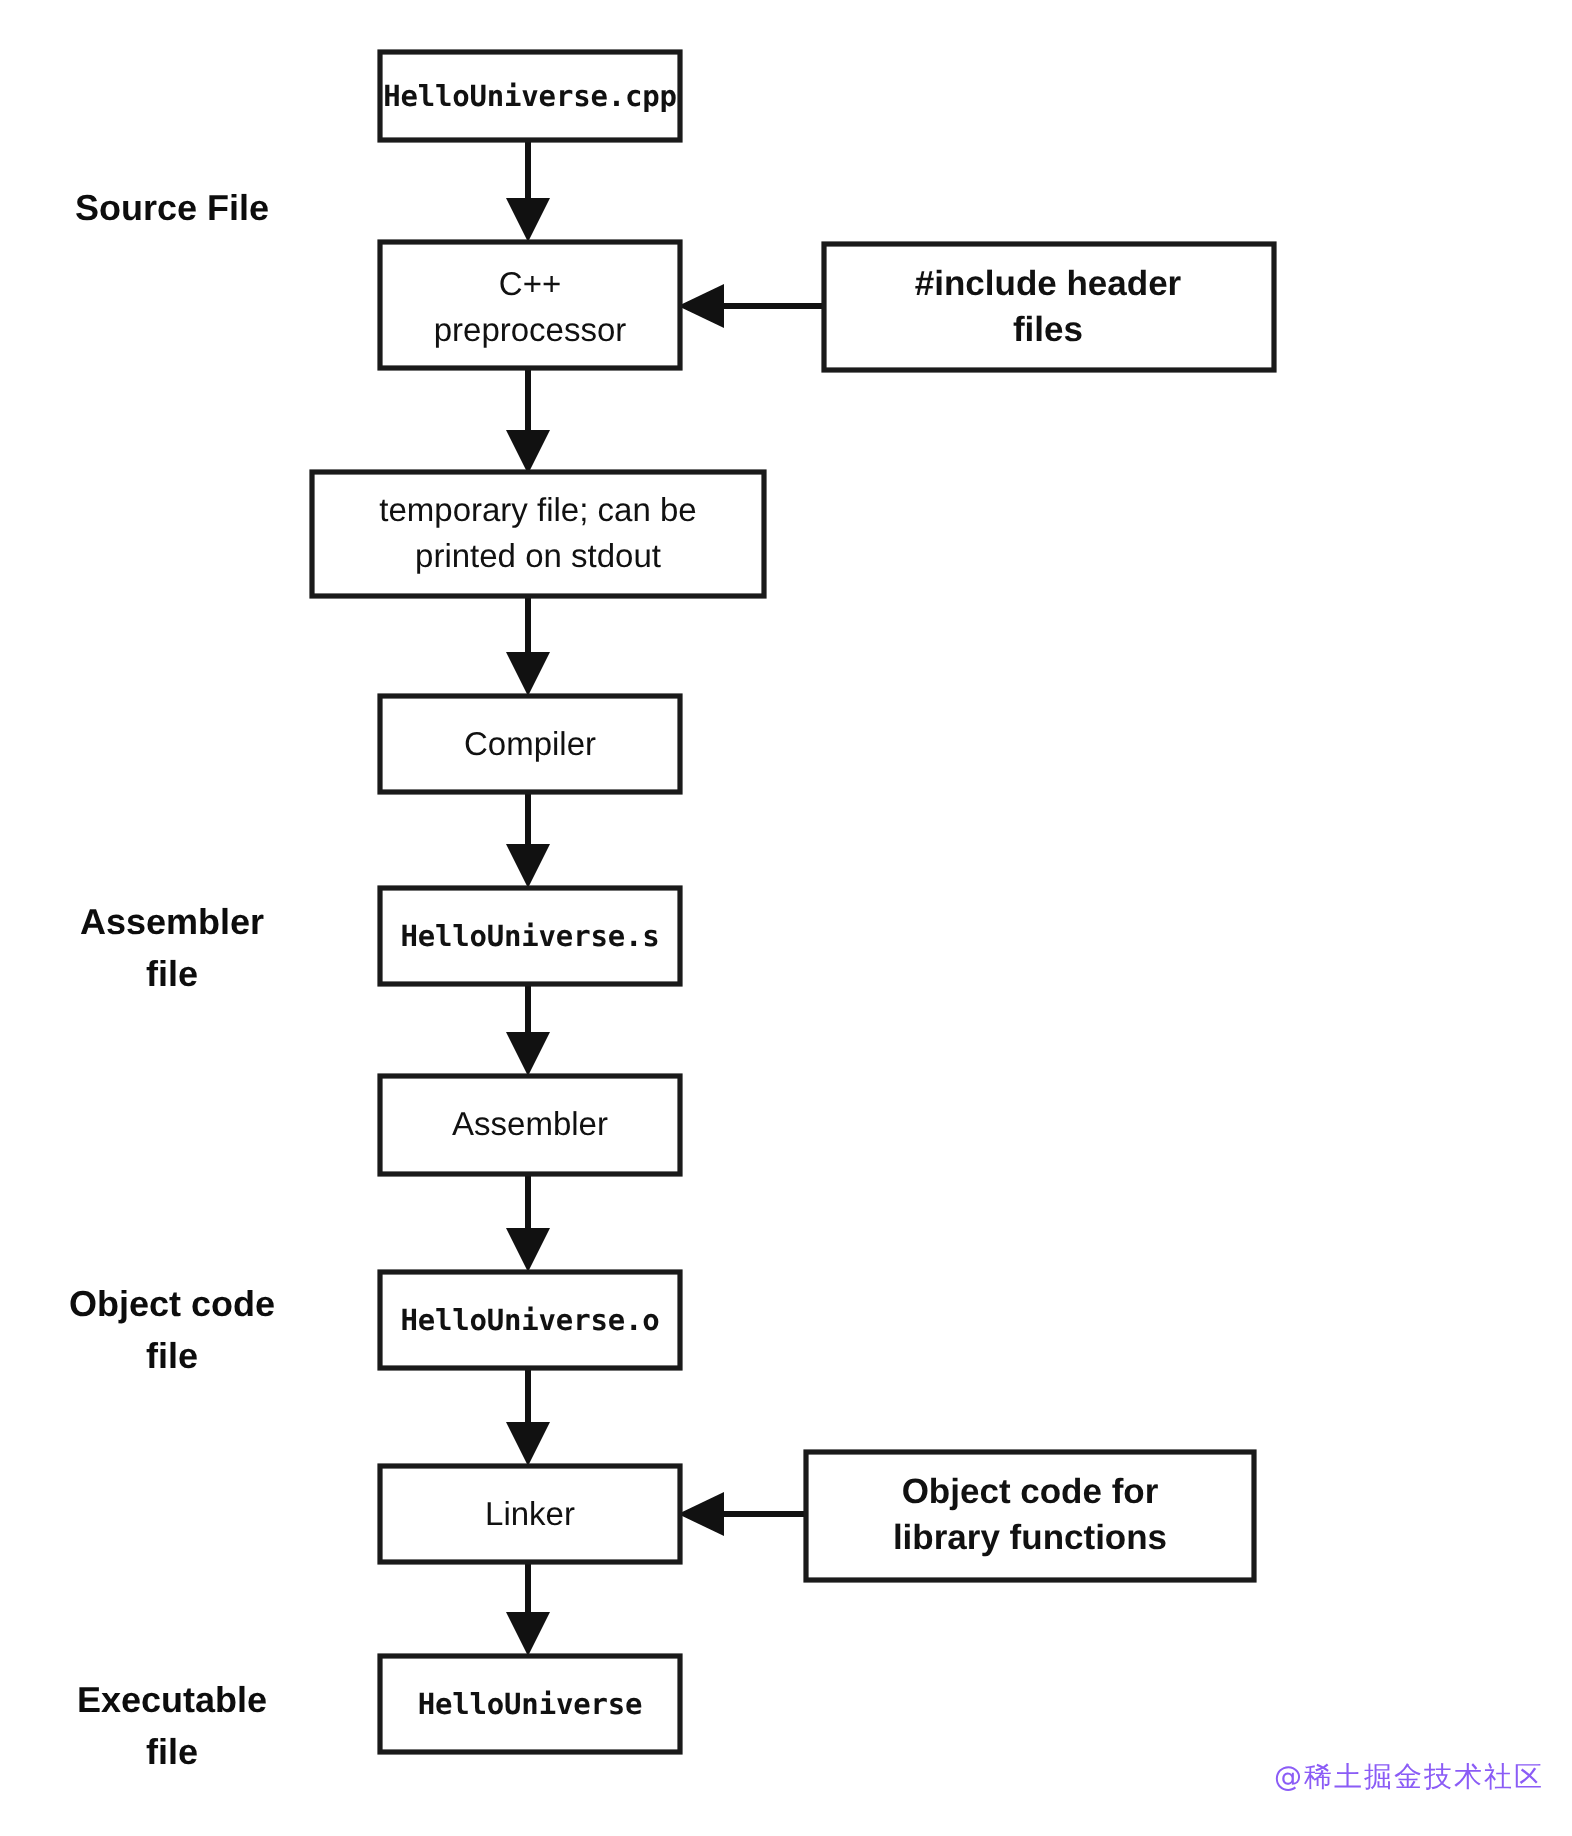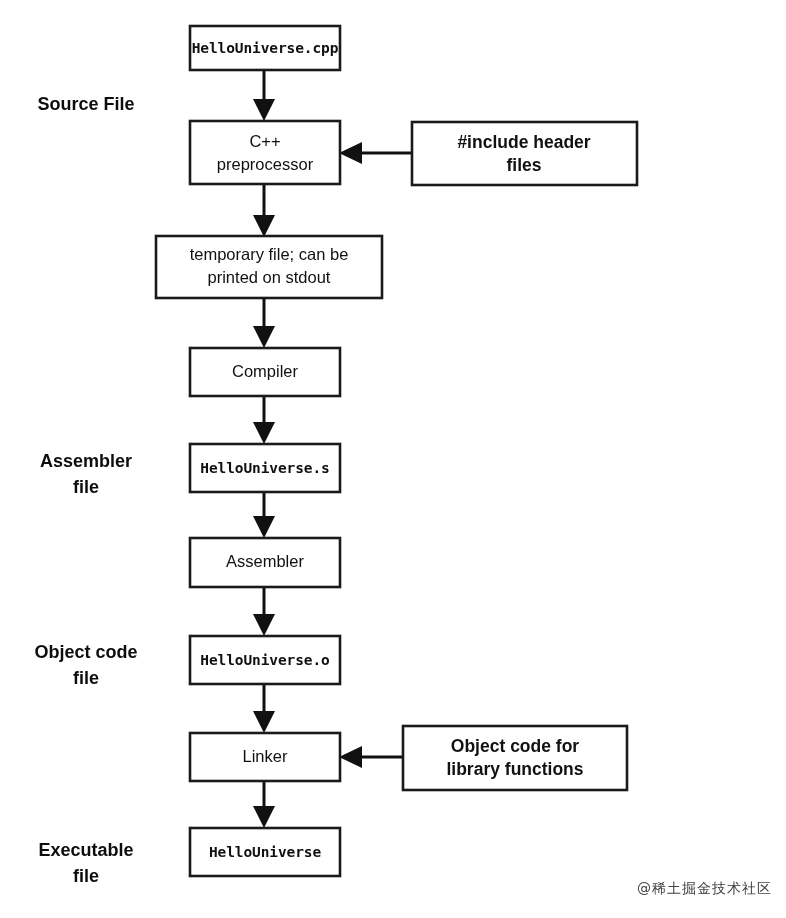--- a/index.html
+++ b/index.html
@@ -58,21 +58,21 @@
   }
   .arrow-head {
     fill: #111111;
   }
   .watermark {
     position: absolute;
     right: 14px;
     bottom: 20px;
     font-family: "DejaVu Sans", sans-serif;
     font-size: 14px;
-    color: #404040;
+    color: #8b5cf6;
     letter-spacing: 1px;
     white-space: nowrap;
     user-select: none;
   }
 </style>
 </head>
 <body>
 
 <svg id="diagram" viewBox="0 0 786 918">
 

